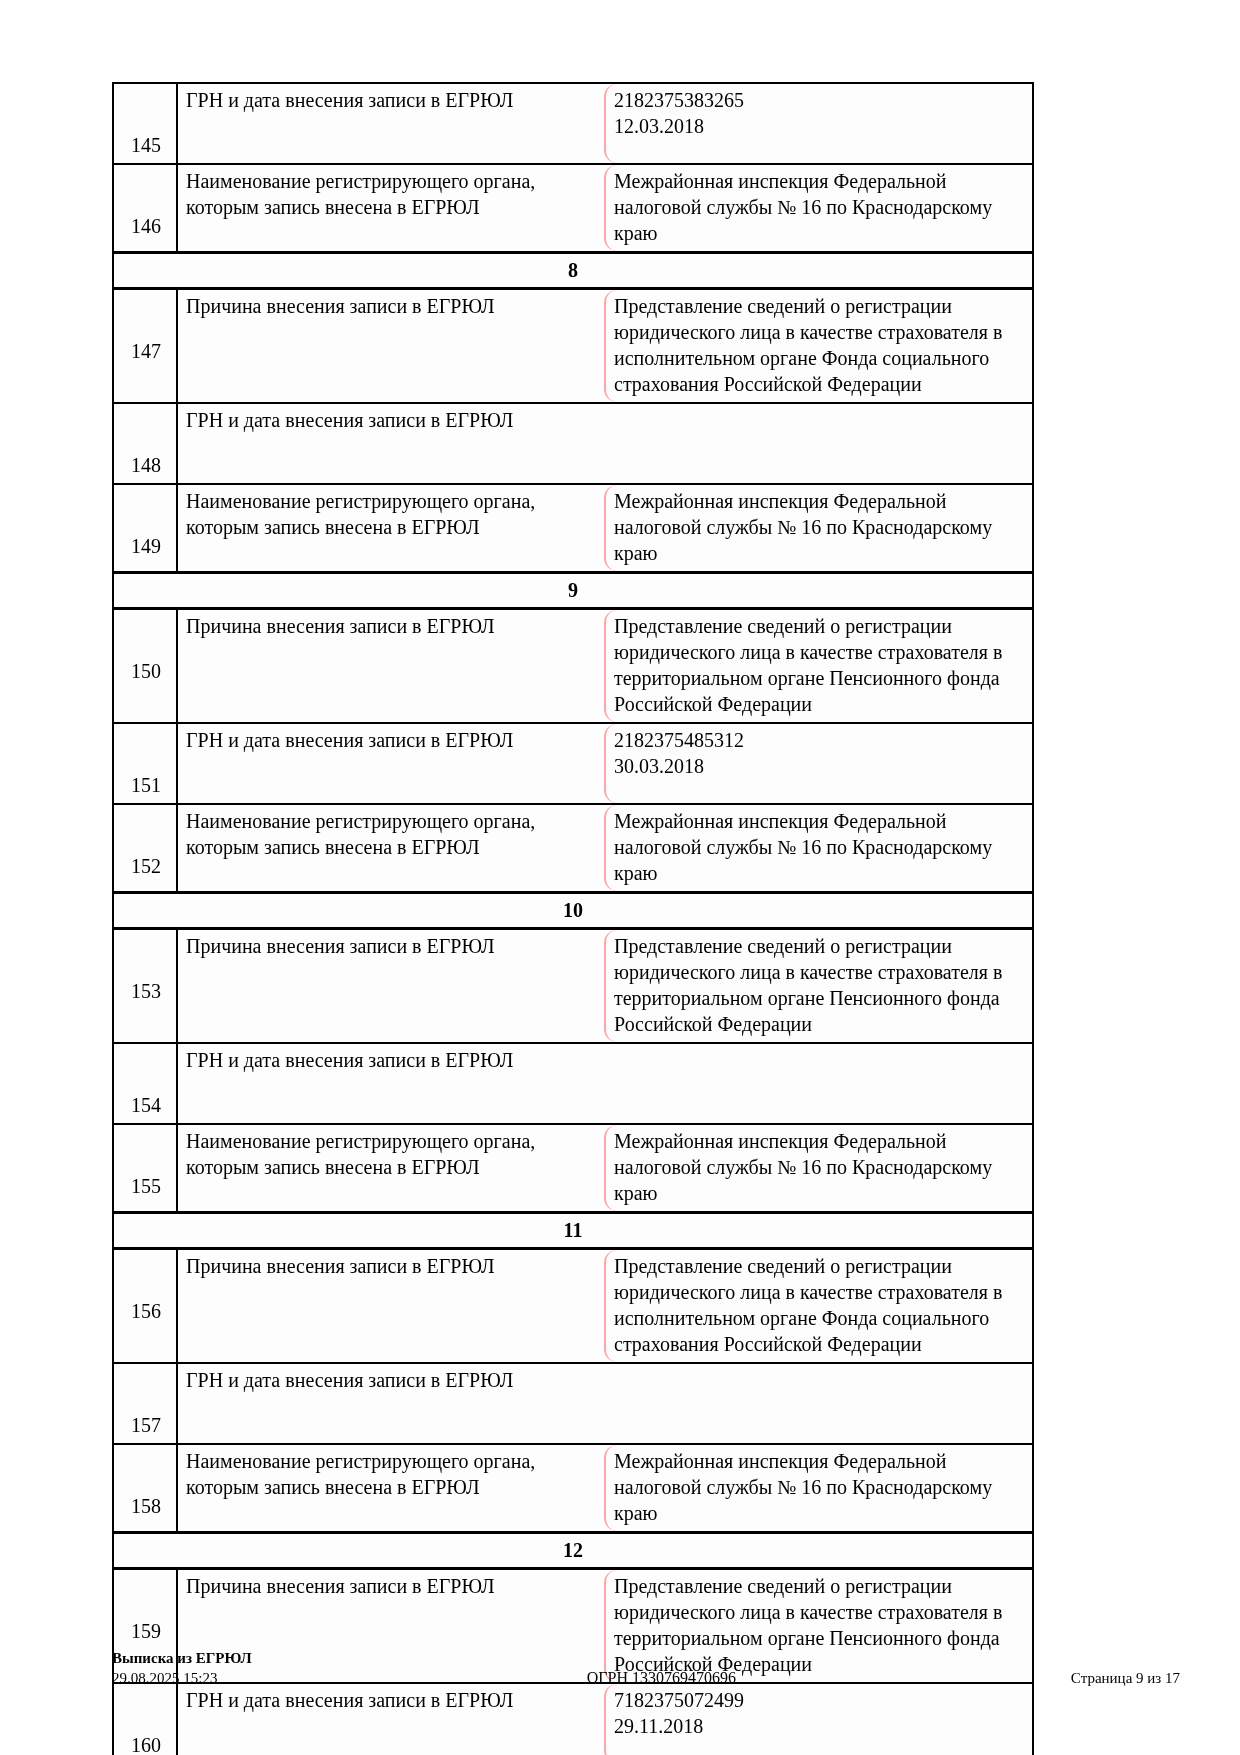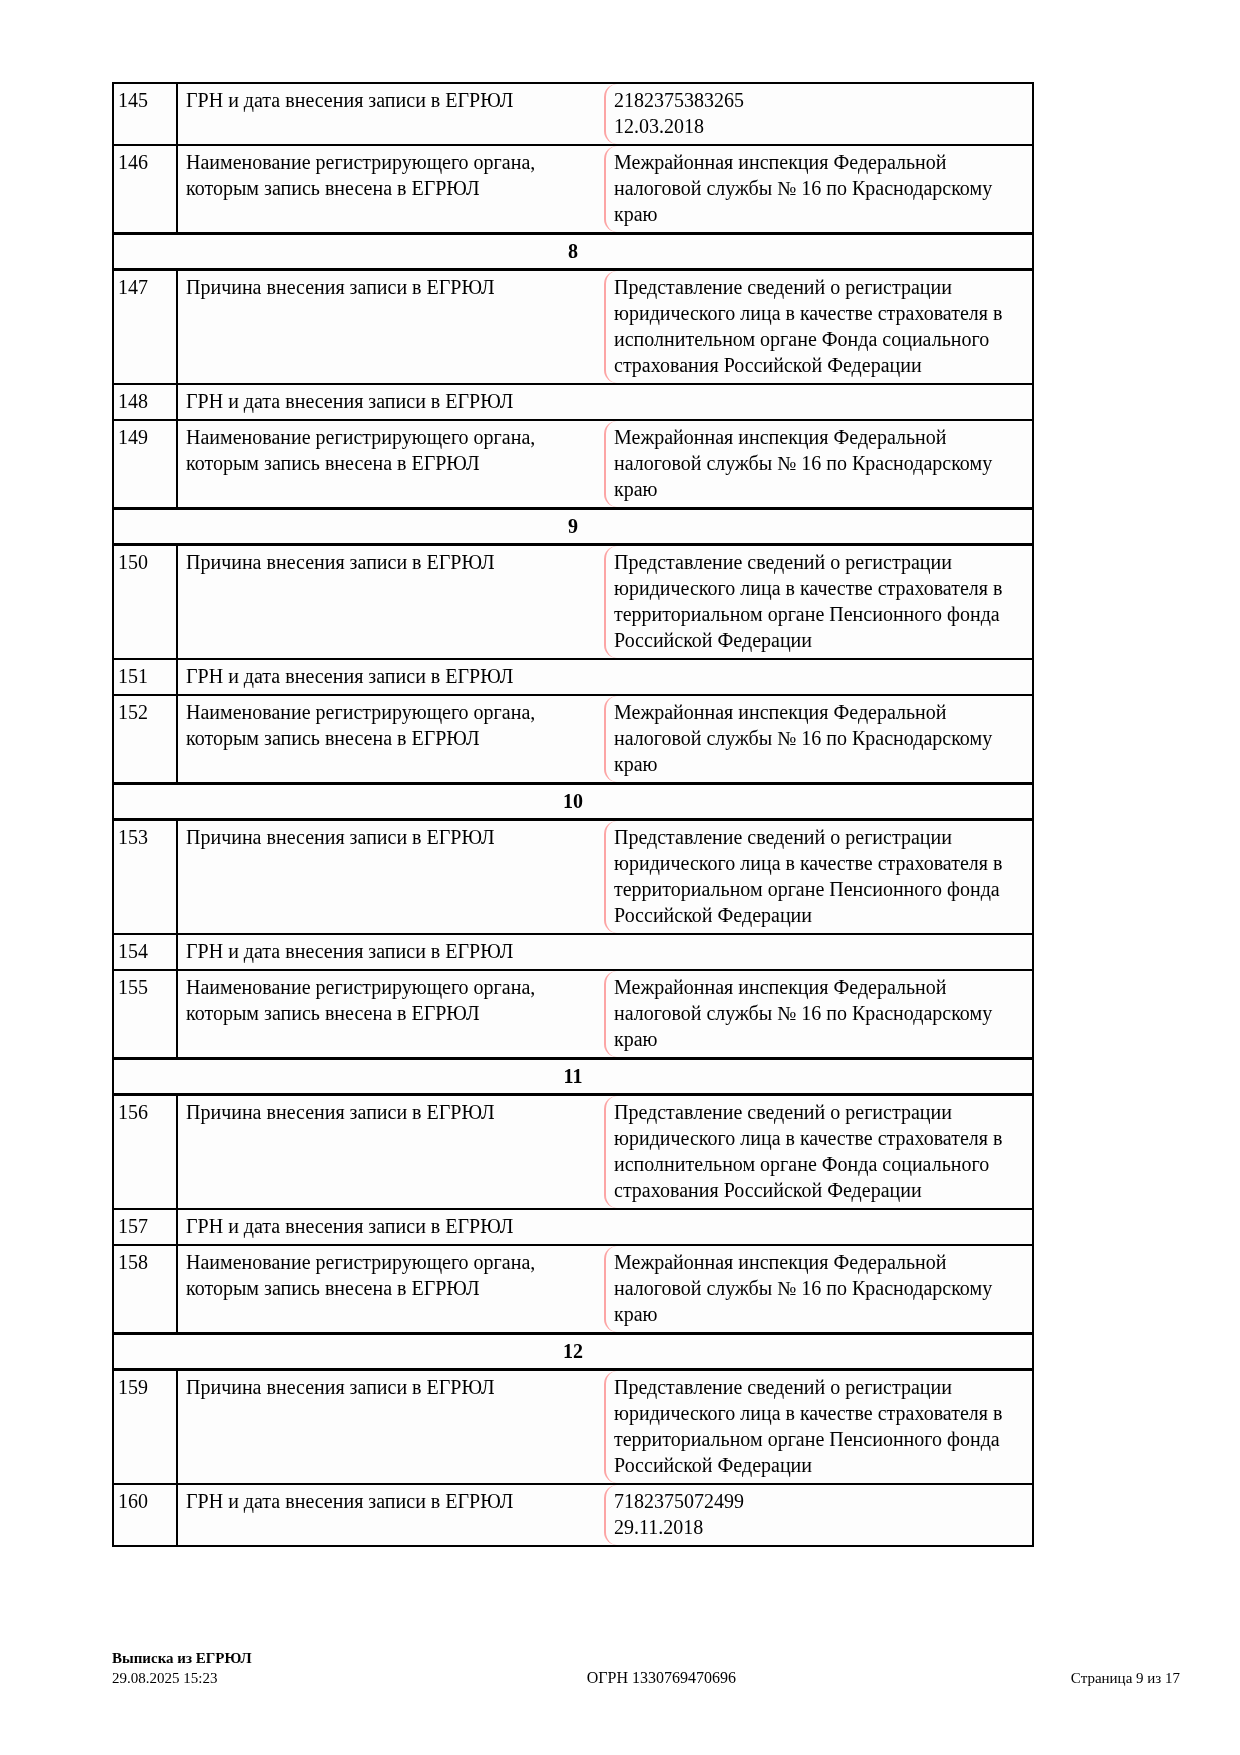--- a/index.html
+++ b/index.html
@@ -45,23 +45,24 @@
     padding: 3px 4px 4px 4px;
     border-top: 3px solid #000000;
     border-bottom: 1px solid #000000;
   }
   .cell {
     padding: 3px 8px 5px 8px;
     vertical-align: top;
     white-space: pre-line;
   }
   .cell-num {
-    text-align: left;
+    text-align: center;
     padding-left: 4px;
     padding-right: 2px;
+    margin-top: 45px;
   }
   .cell-label { border-left: 2px solid #000000; }
   .cell-value { border-left: 2px solid #fca5a5; border-radius: 13px; }
   .footer {
     position: absolute;
     left: 112px;
     top: 1648px;
     width: 1068px;
     display: flex;
     justify-content: flex-end;
@@ -116,20 +117,22 @@
       </div>
       <div class="t-row section-row">9</div>
       <div class="t-row">
         <div class="cell cell-num">150</div>
         <div class="cell cell-label">Причина внесения записи в ЕГРЮЛ</div>
         <div class="cell cell-value">Представление сведений о регистрации юридического лица в качестве страхователя в территориальном органе Пенсионного фонда Российской Федерации</div>
       </div>
       <div class="t-row">
         <div class="cell cell-num">151</div>
         <div class="cell cell-label">ГРН и дата внесения записи в ЕГРЮЛ</div>
+        <div class="cell cell-value">2182375485312
+30.03.2018</div>
       </div>
       <div class="t-row">
         <div class="cell cell-num">152</div>
         <div class="cell cell-label">Наименование регистрирующего органа, которым запись внесена в ЕГРЮЛ</div>
         <div class="cell cell-value">Межрайонная инспекция Федеральной налоговой службы № 16 по Краснодарскому краю</div>
       </div>
       <div class="t-row section-row">10</div>
       <div class="t-row">
         <div class="cell cell-num">153</div>
         <div class="cell cell-label">Причина внесения записи в ЕГРЮЛ</div>

